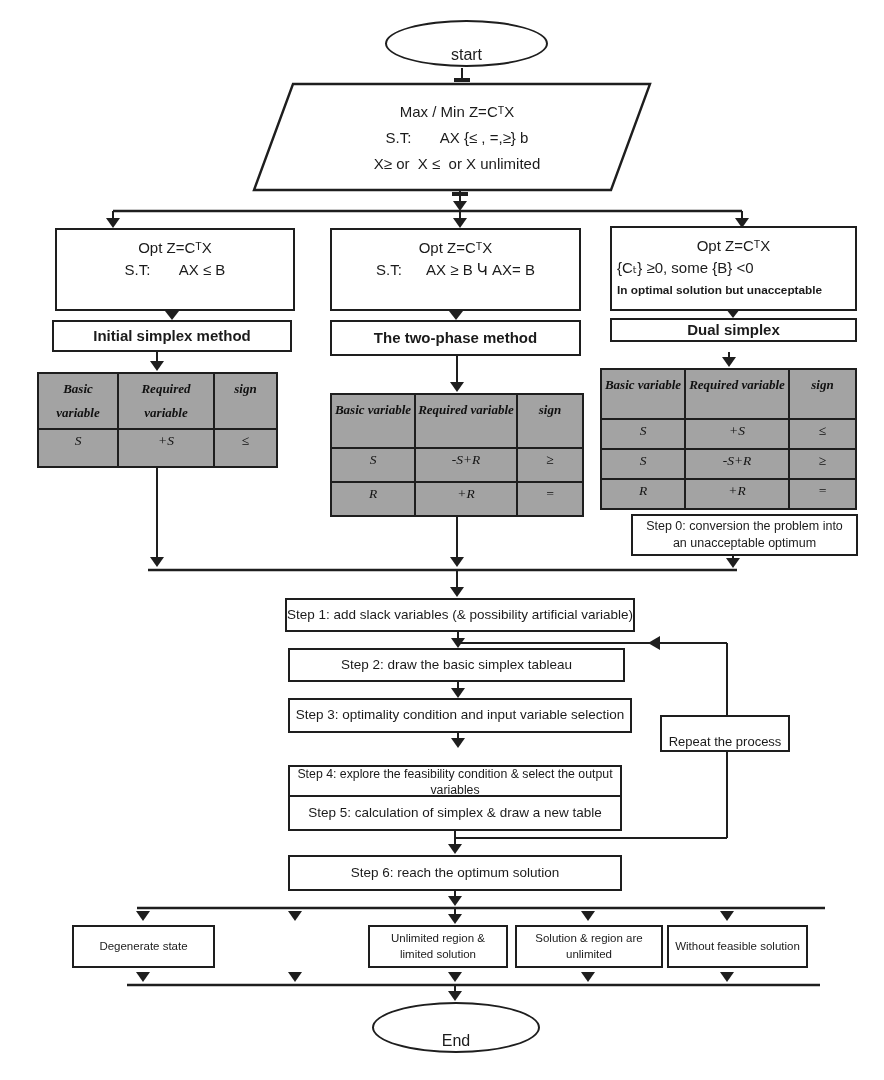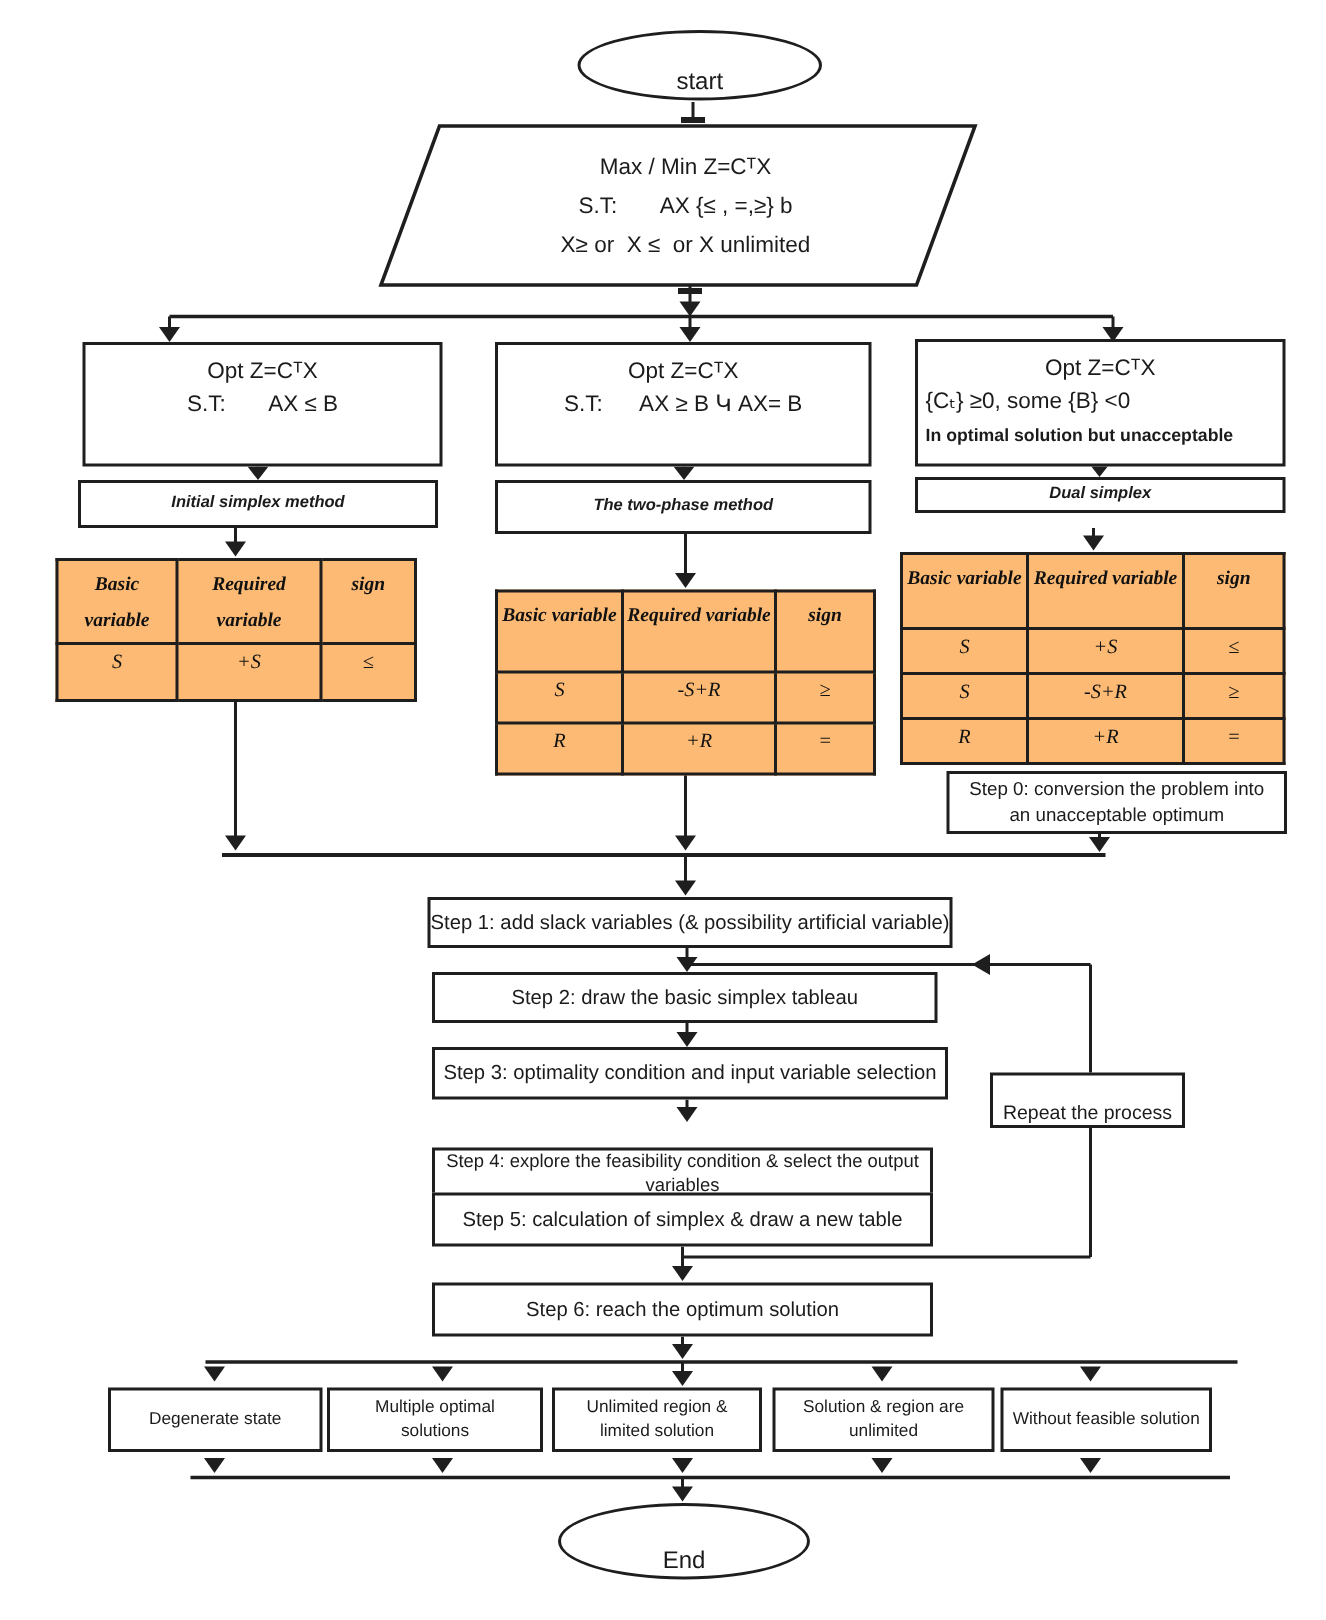--- a/index.html
+++ b/index.html
@@ -11,32 +11,32 @@
   }
   svg.layer{position:absolute;left:0;top:0;}
   .box{
     position:absolute;box-sizing:border-box;border:2px solid #1e1e1e;background:#fff;
     display:flex;align-items:center;justify-content:center;text-align:center;
     color:#1b1b1b;line-height:1.25;
   }
   .ellipse{border-radius:50%;font-size:16px;align-items:flex-end;}
   .cond{flex-direction:column;justify-content:flex-start;padding-top:7px;font-size:15px;}
   .cond .ln{white-space:pre;line-height:22px;}
-  .method{font-size:11px;font-weight:600;font-style:italic;}
+  .method{font-size:15px;font-weight:600;}
   .stepbox{font-size:13.5px;}
   .small{font-size:12.3px;margin-top:17px;}
   .outcome{font-size:11.5px;line-height:1.35;padding:2px 6px;}
   .step0{font-size:12.5px;line-height:1.4;padding:2px 10px;}
   .loopbox{font-size:13px;font-weight:400;align-items:flex-end;}
   .probtext{
     position:absolute;text-align:center;font-size:15px;line-height:26px;
   }
   .probtext .ln{white-space:pre;}
   table.vtab{
-    position:absolute;border-collapse:collapse;table-layout:fixed;background:#fdba74;
+    position:absolute;border-collapse:collapse;table-layout:fixed;background:#a3a3a3;
     font-family:"Liberation Serif","DejaVu Serif",serif;color:#111;
   }
   table.vtab td{
     border:2px solid #1e1e1e;text-align:center;vertical-align:top;
     padding:3px 2px 0 2px;font-style:italic;font-size:13.5px;
   }
   table.vtab tr.hdr td{font-weight:bold;font-size:13px;line-height:1.85;}
   .leftline{align-items:flex-start;text-align:left;}
 </style>
 </head>
@@ -252,23 +252,20 @@
     <span>Step 6: reach the optimum solution</span>
   </div>
 
   <div class="box loopbox" style="left:660px;top:715px;width:130px;height:37px">
     <span>Repeat the process</span>
   </div>
 
   <div class="box outcome" style="left:72px;top:925px;width:143px;height:43px">
     <span>Degenerate state</span>
   </div>
-  <div class="box outcome" style="left:218px;top:925px;width:144px;height:43px">
-    <span>Multiple optimal solutions</span>
-  </div>
   <div class="box outcome" style="left:368px;top:925px;width:140px;height:43px">
     <span>Unlimited region &amp; limited solution</span>
   </div>
   <div class="box outcome" style="left:515px;top:925px;width:148px;height:43px">
     <span>Solution &amp; region are unlimited</span>
   </div>
   <div class="box outcome" style="left:667px;top:925px;width:141px;height:43px">
     <span>Without feasible solution</span>
   </div>
 

